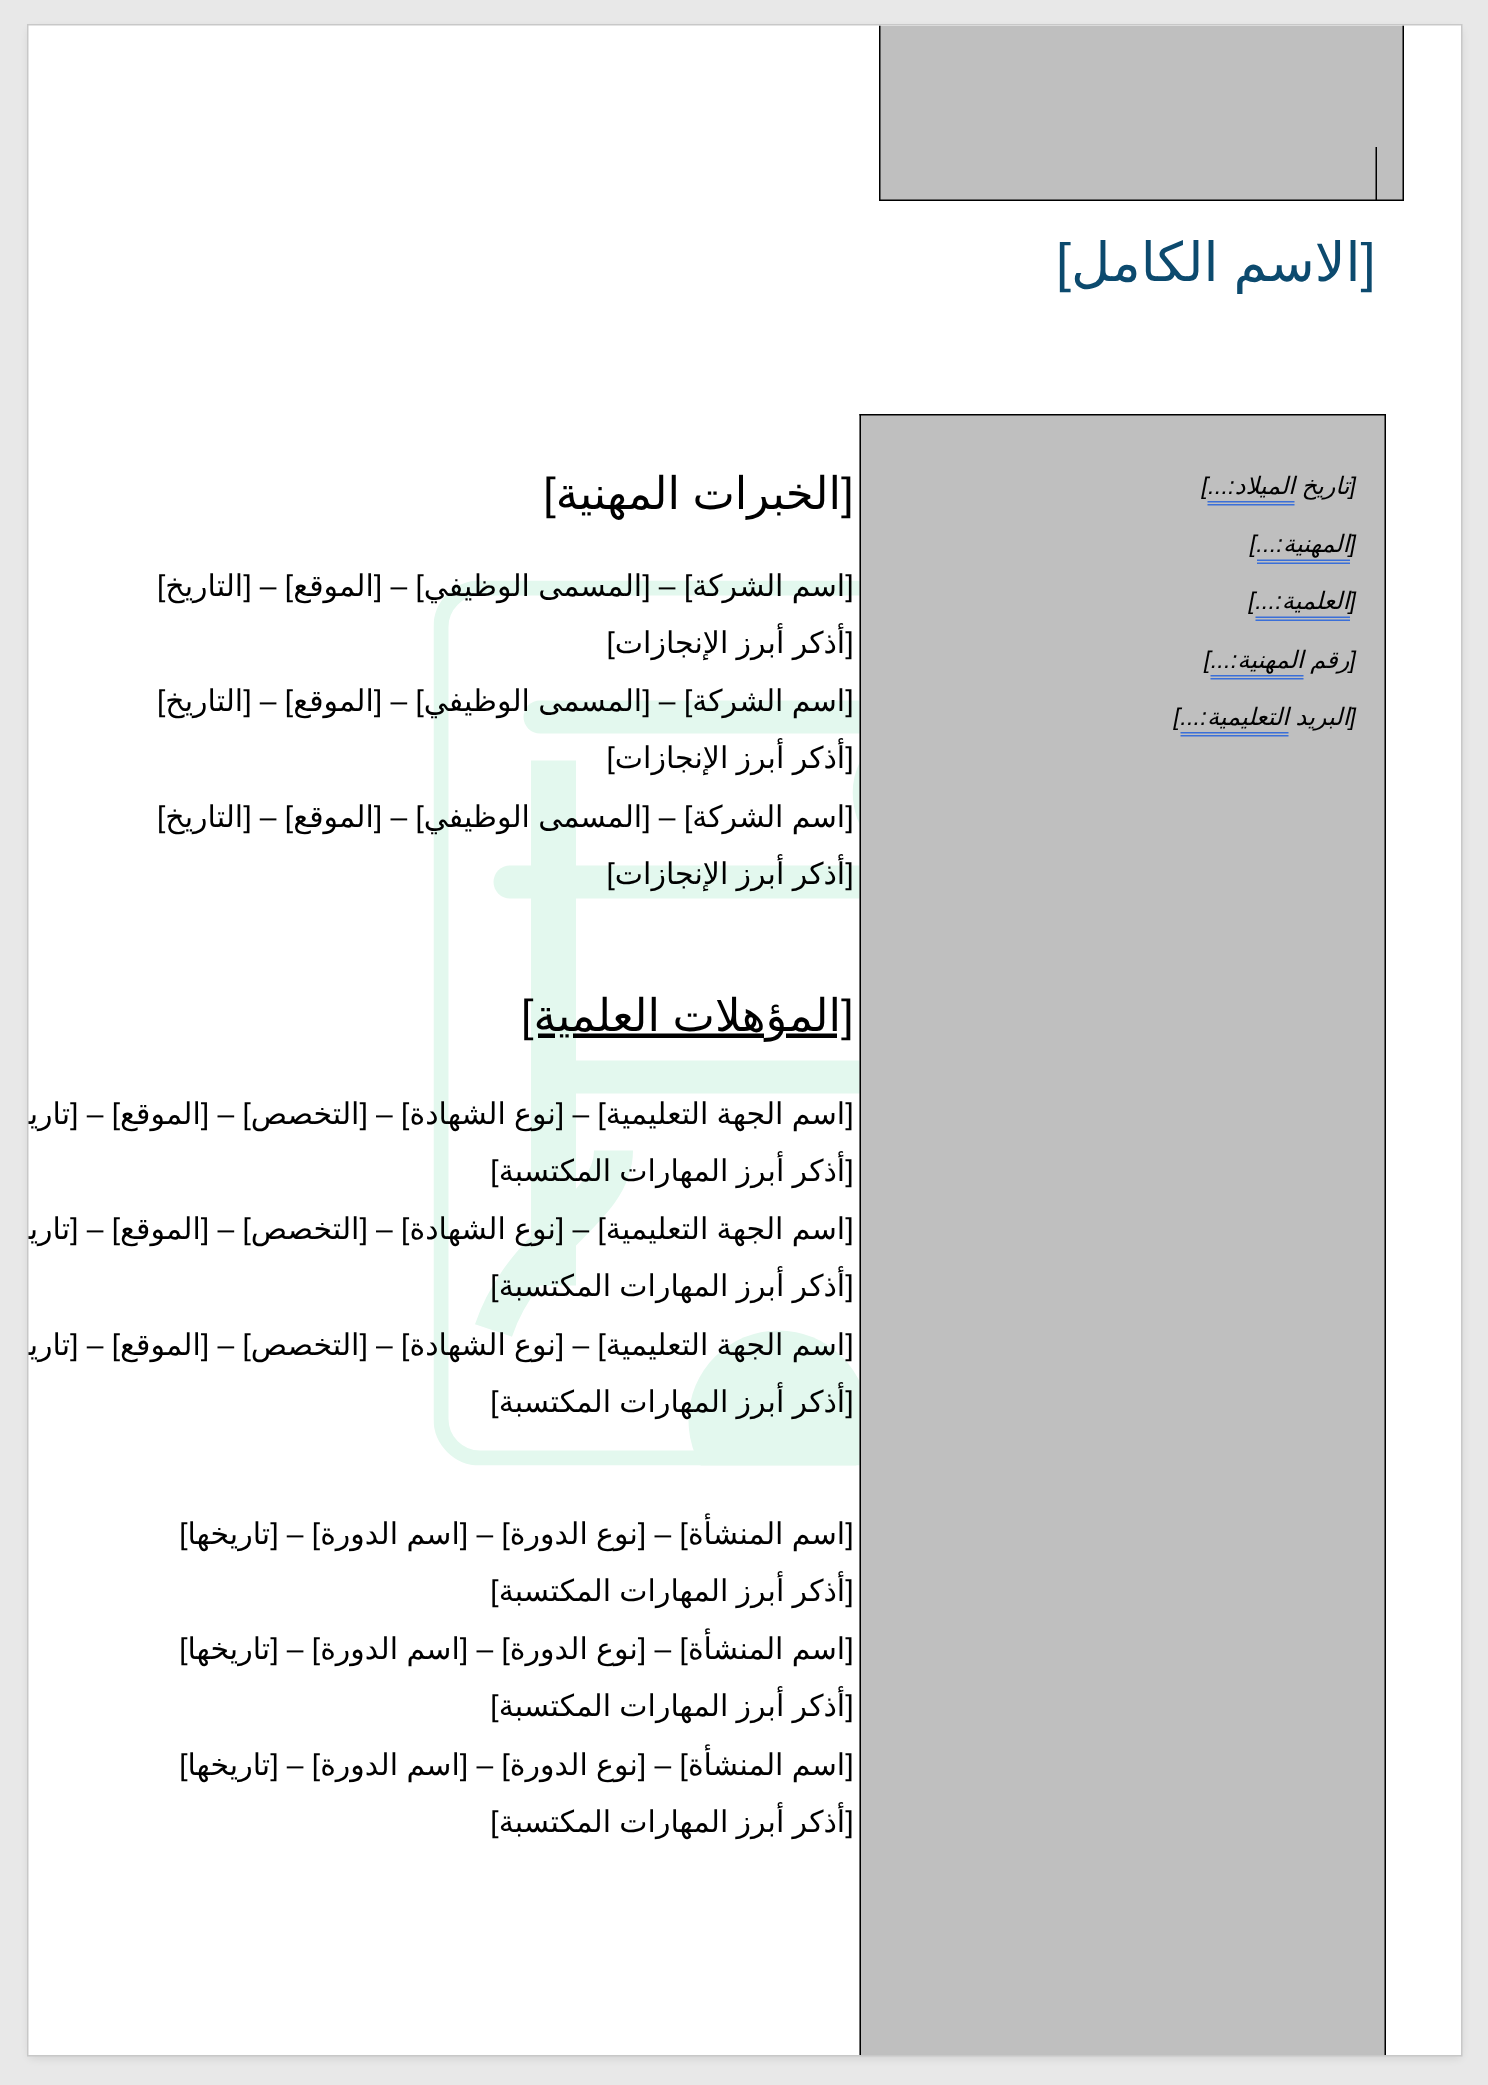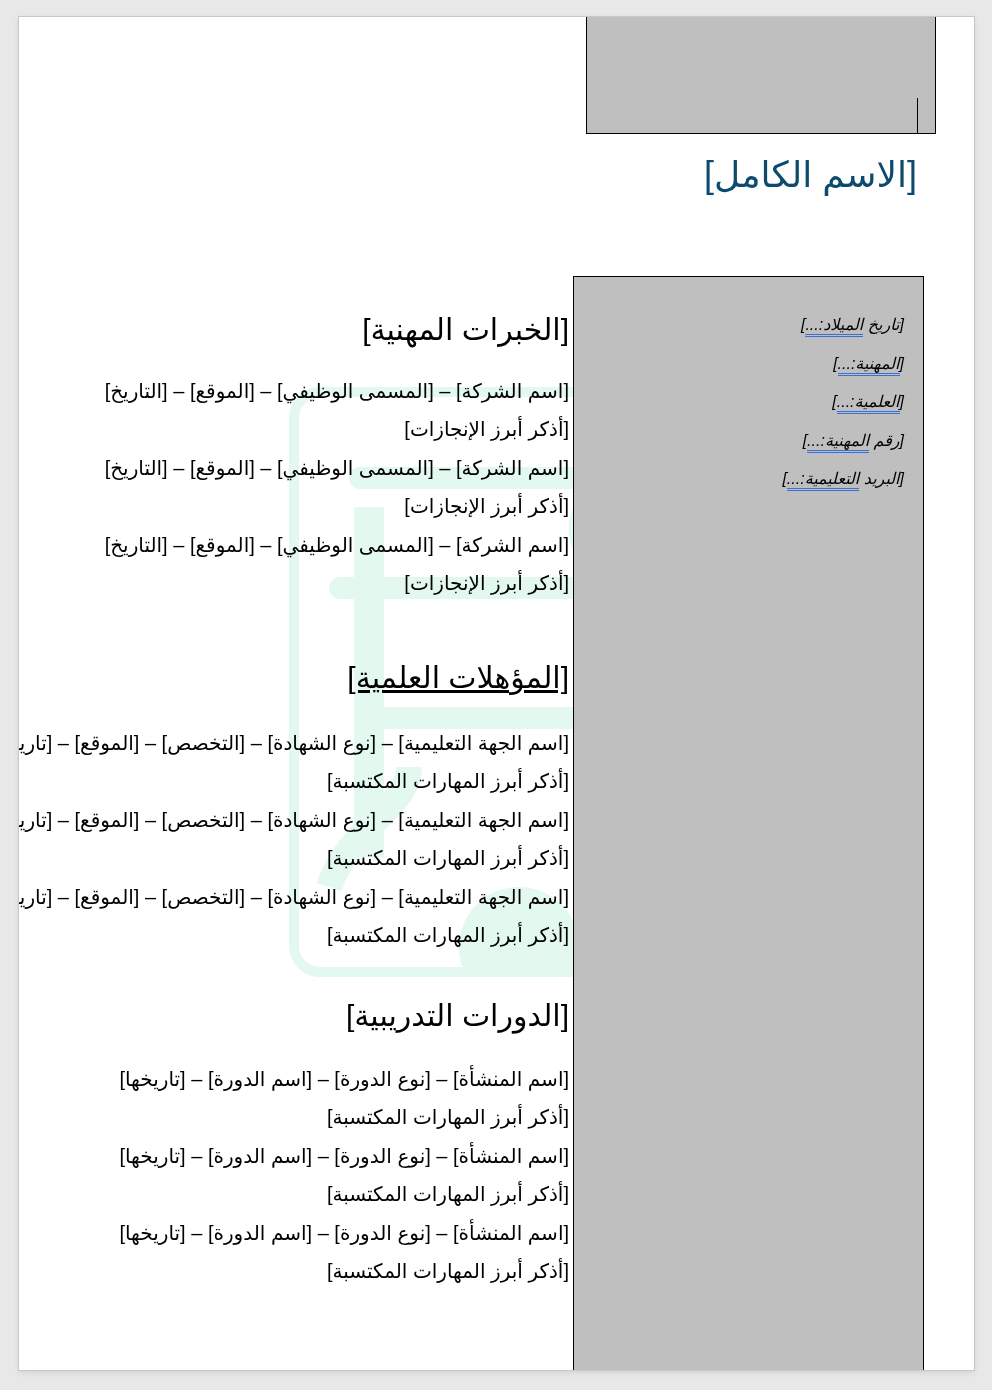--- a/index.html
+++ b/index.html
@@ -197,21 +197,20 @@
         </div>
       <div class="entry">
           <span>[اسم الجهة التعليمية] – [نوع الشهادة] – [التخصص] – [الموقع] – [تاريخها]</span>
         </div>
       <div class="entry">
           <span>[أذكر أبرز المهارات المكتسبة]</span>
         </div>
     </div>
 
     <div class="sec-train">
-      <h2 class="section-title">[الدورات التدريبية]</h2>
       <div class="entry">
           <span>[اسم المنشأة] – [نوع الدورة] – [اسم الدورة] – [تاريخها]</span>
         </div>
       <div class="entry">
           <span>[أذكر أبرز المهارات المكتسبة]</span>
         </div>
       <div class="entry">
           <span>[اسم المنشأة] – [نوع الدورة] – [اسم الدورة] – [تاريخها]</span>
         </div>
       <div class="entry">

